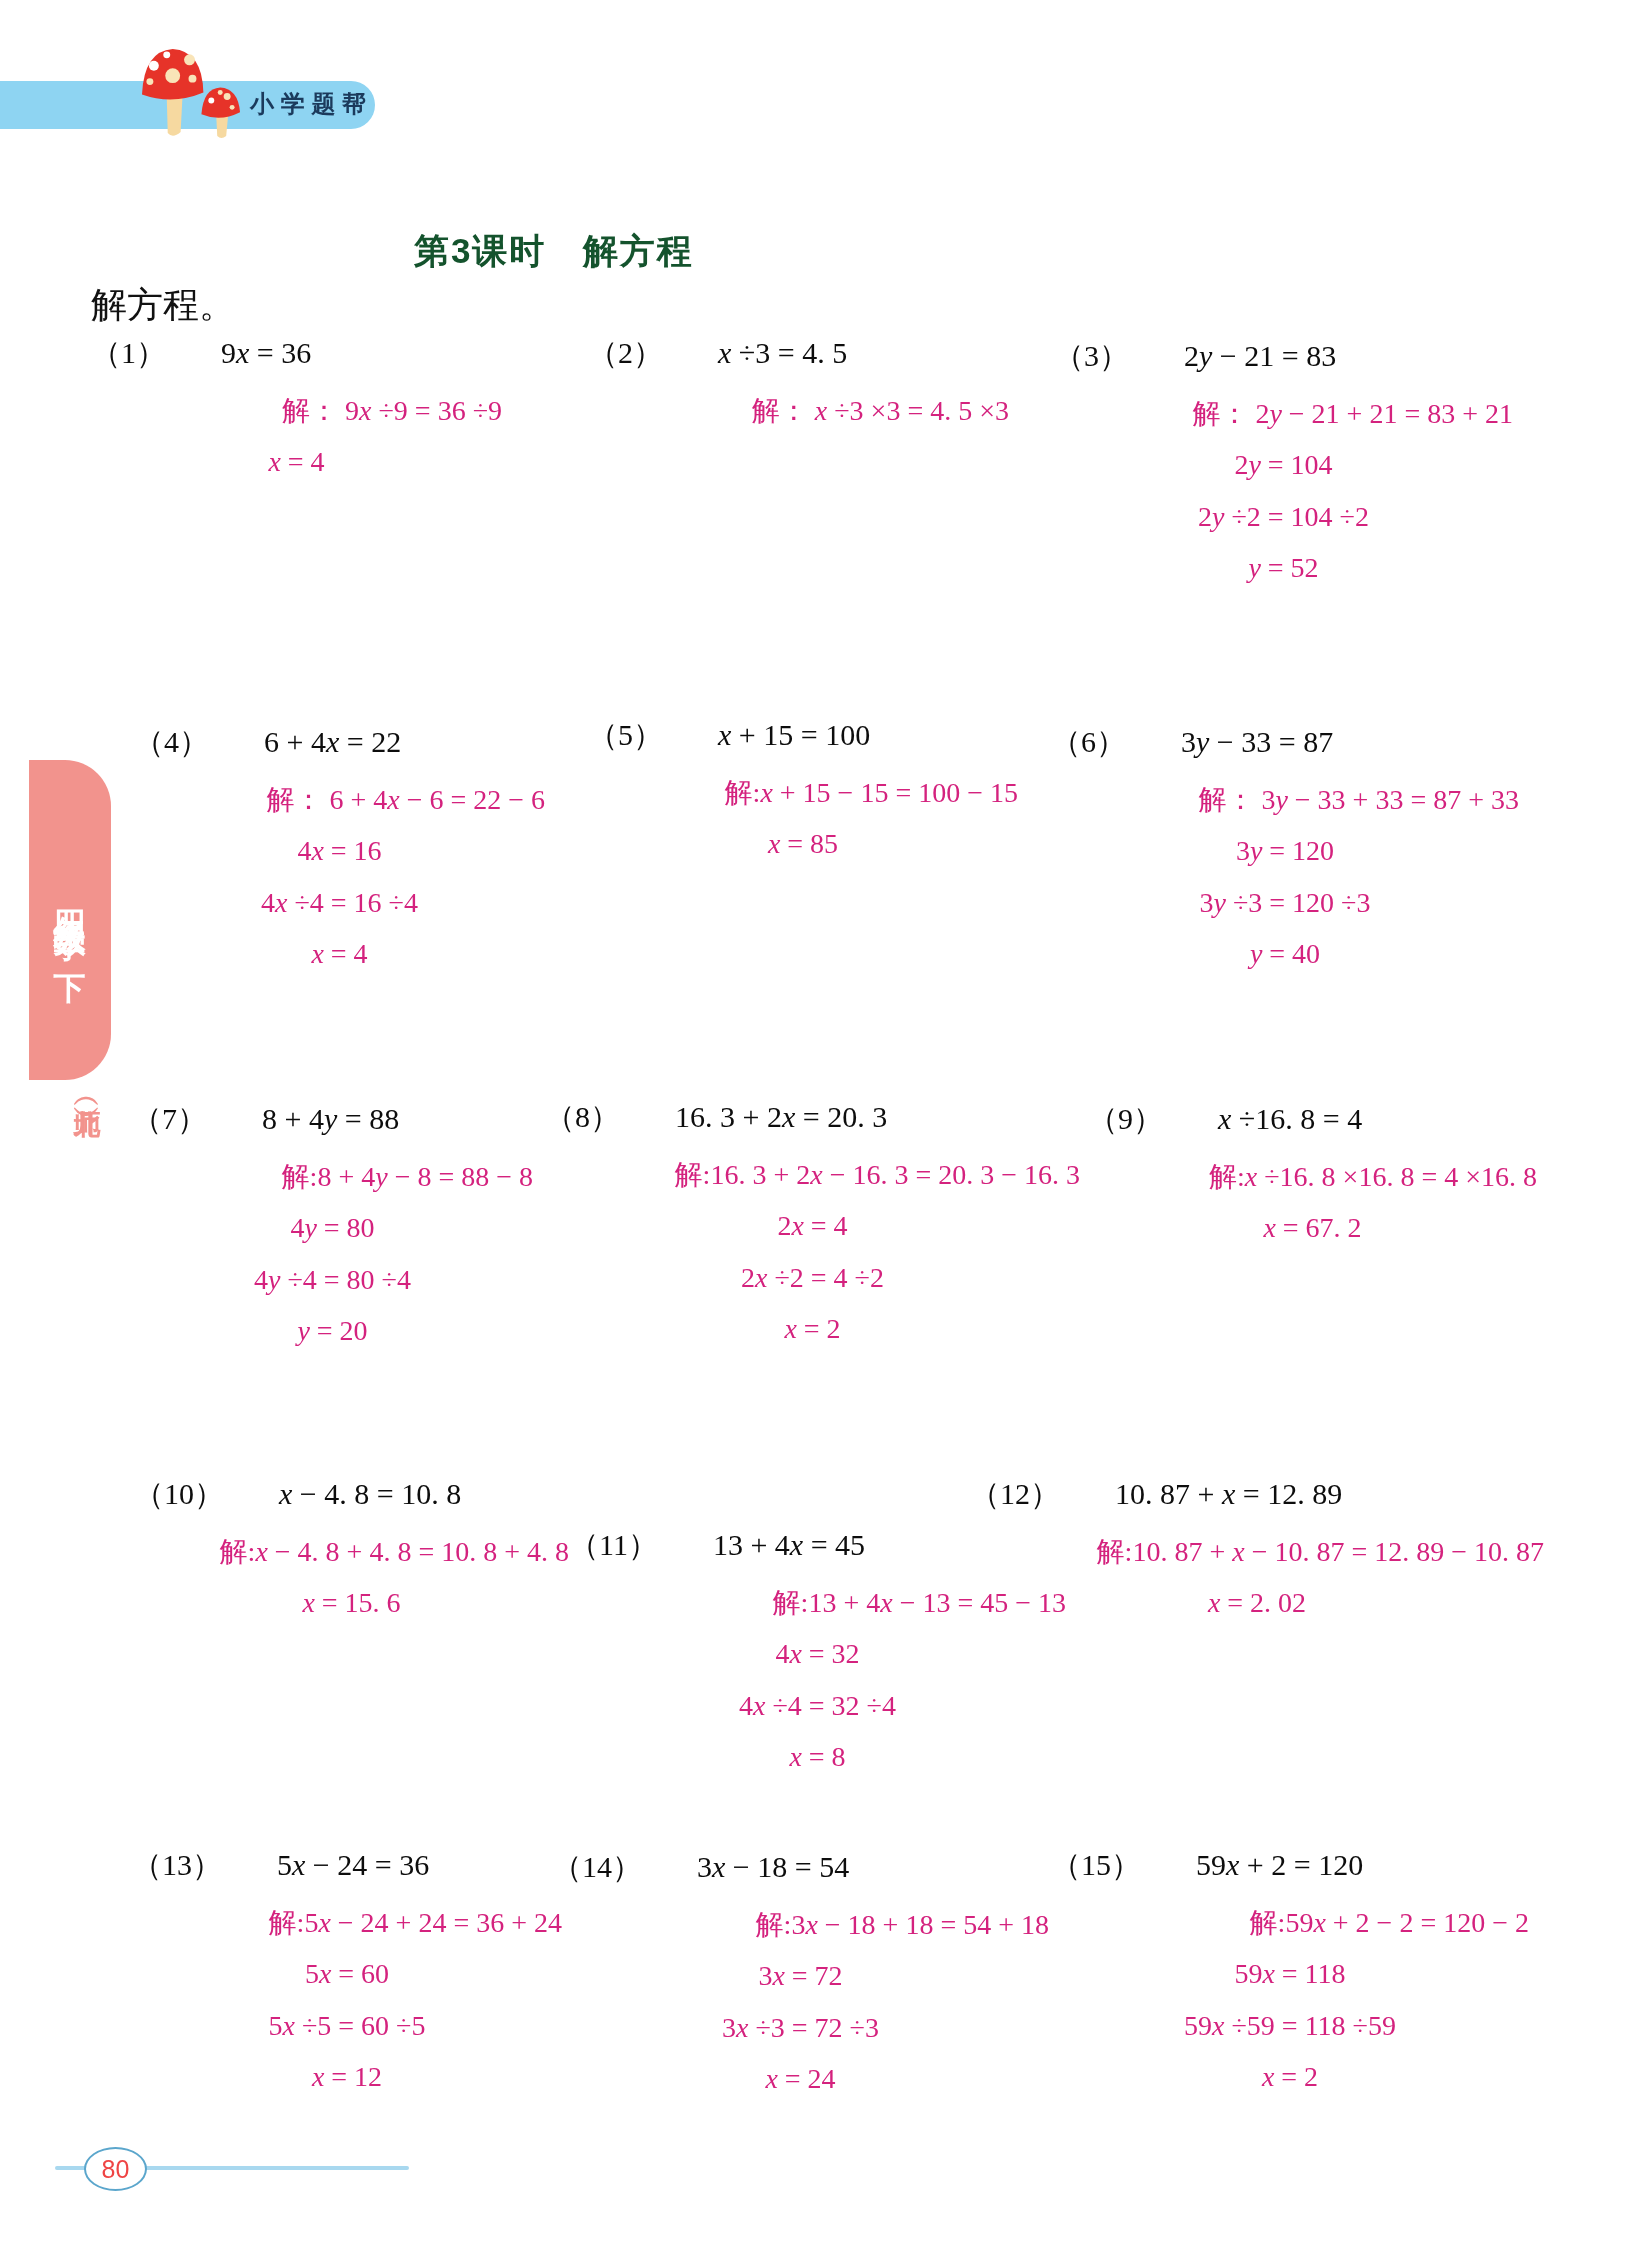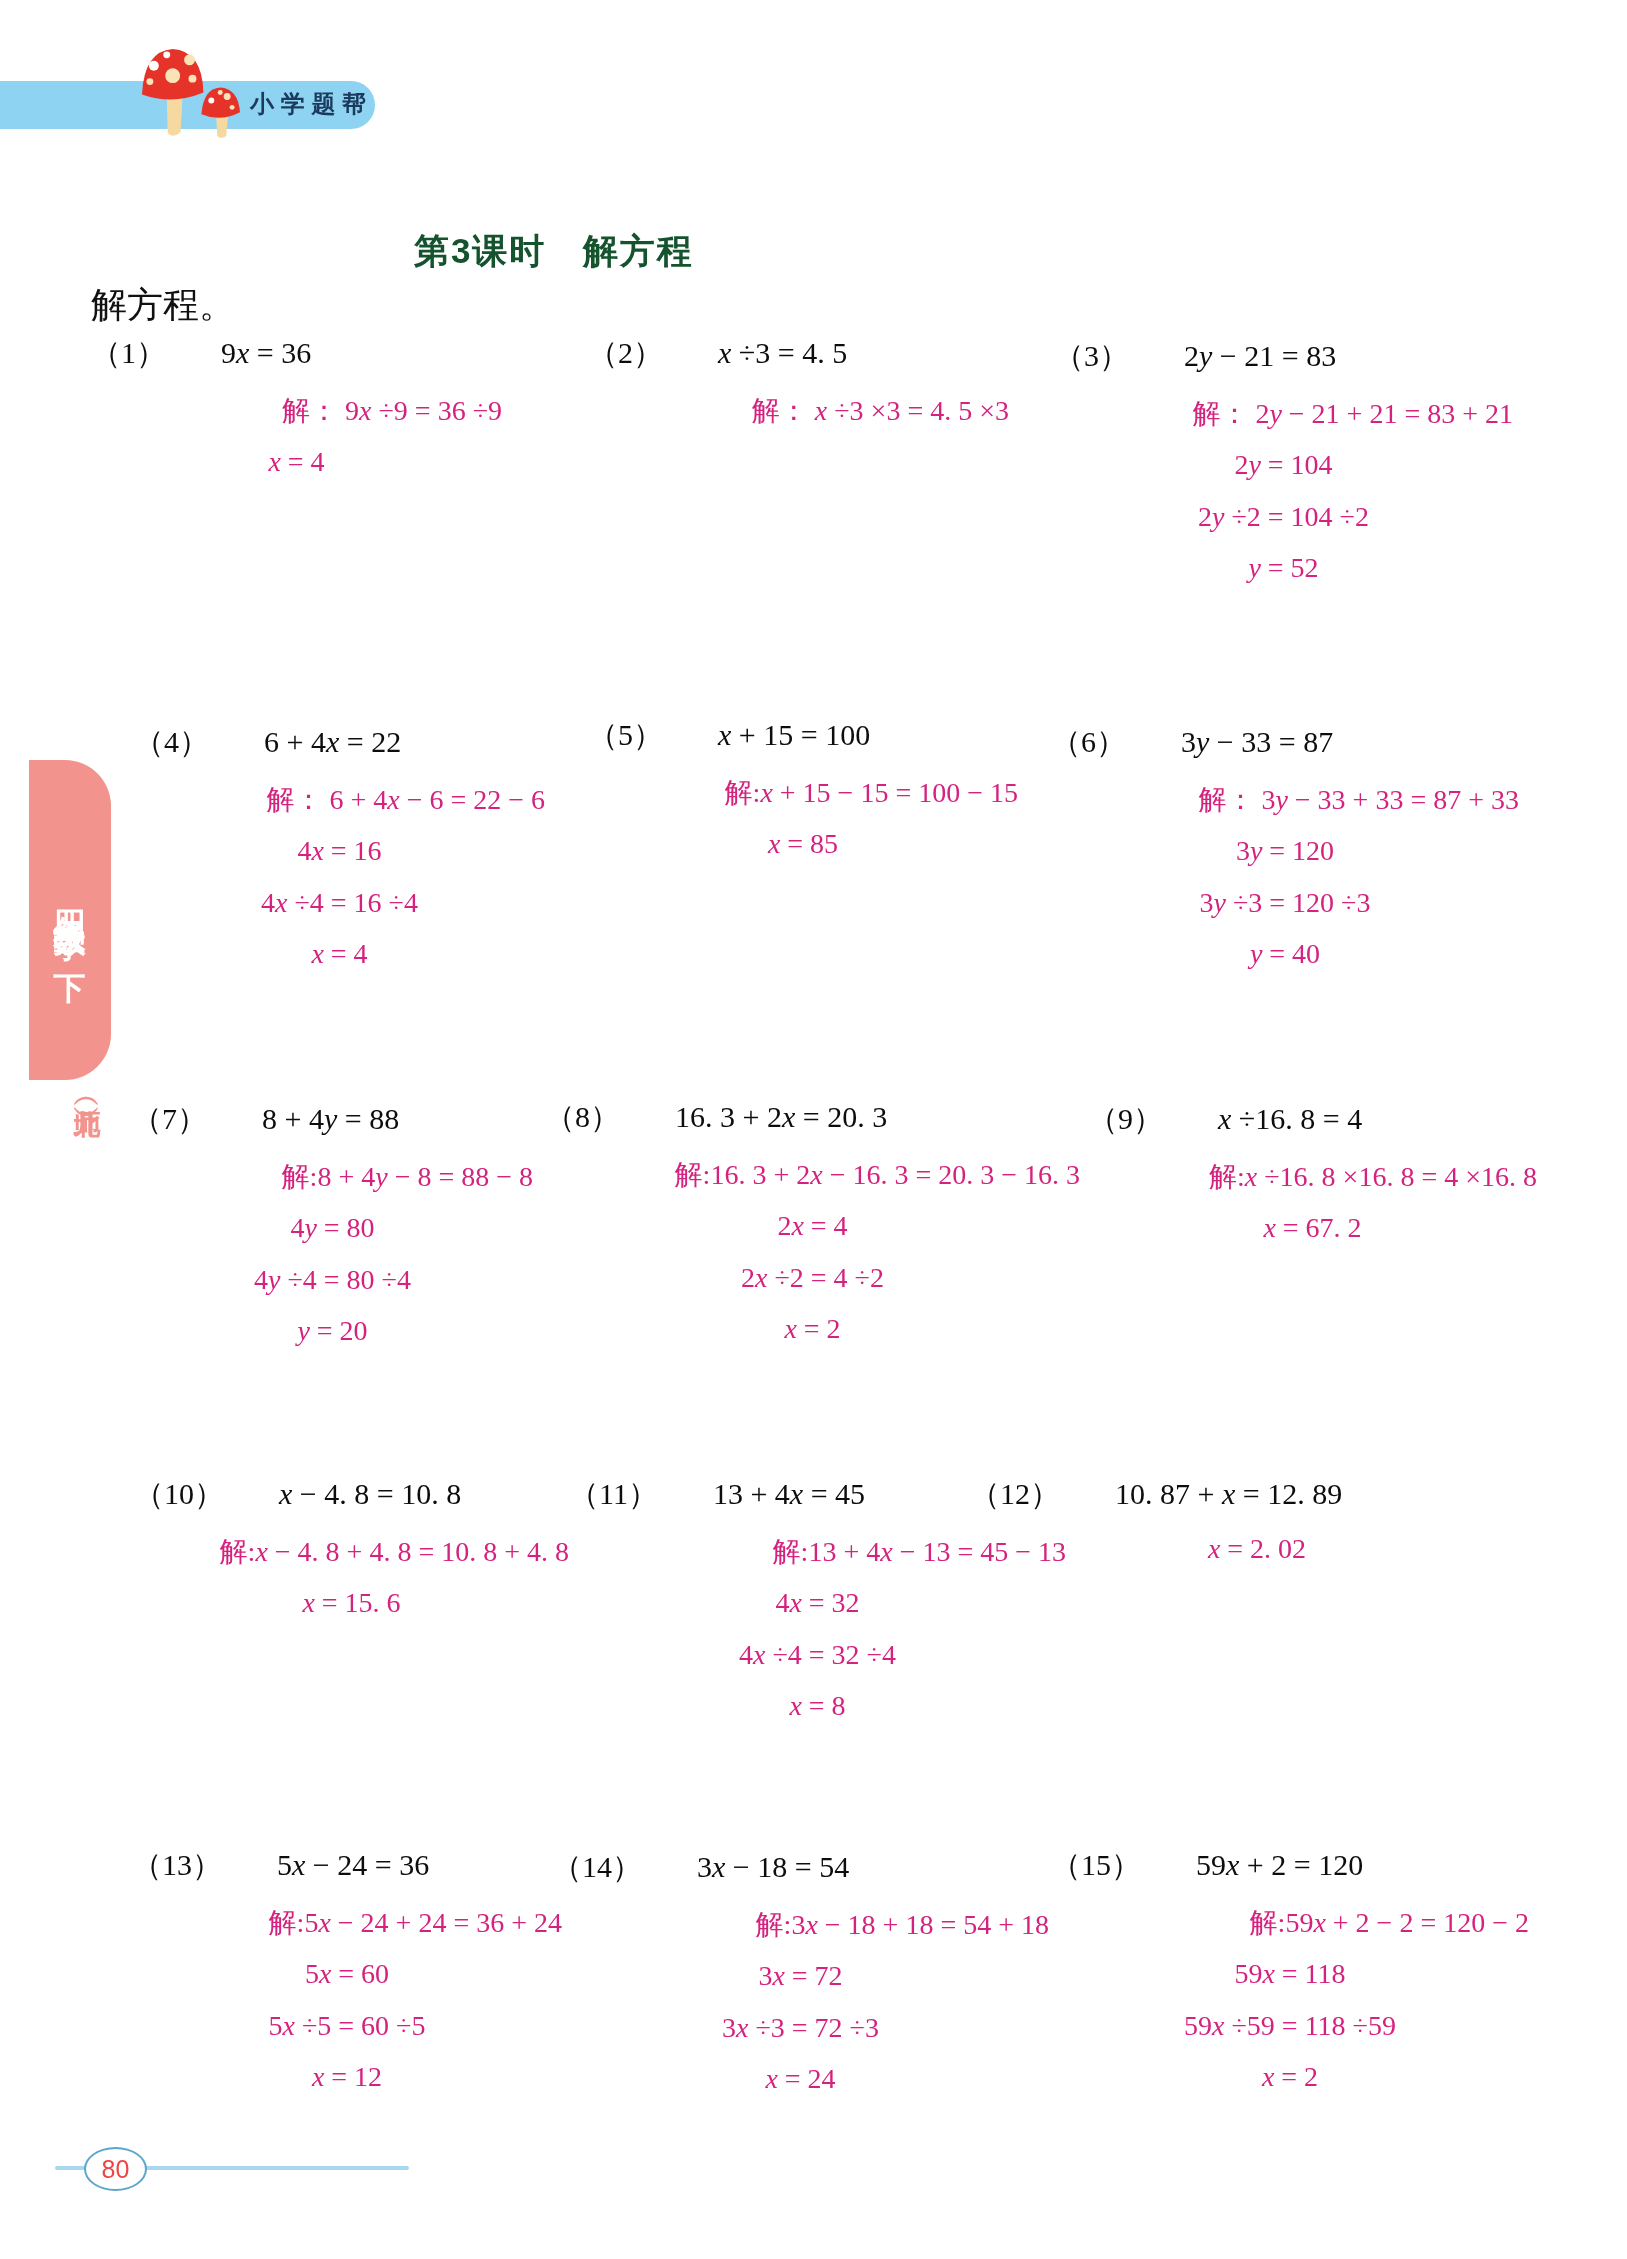--- a/index.html
+++ b/index.html
@@ -207,36 +207,37 @@
 
 <div class="problem" style="left:134px;top:1474px;width:435px">
   <div class="p-head">
     <span class="p-num">（10）</span>
     <span class="p-eq math"><i>x</i> − 4. 8 = 10. 8</span>
   </div>
   <div class="step first math">解:<i>x</i> − 4. 8 + 4. 8 = 10. 8 + 4. 8</div>
   <div class="step math"><i>x</i> = 15. 6</div>
 </div>
 
-<div class="problem" style="left:569px;top:1474px;width:497px">
+<div class="problem" style="left:569px;top:1525px;width:497px">
   <div class="p-head">
     <span class="p-num">（11）</span>
     <span class="p-eq math">13 + 4<i>x</i> = 45</span>
   </div>
   <div class="step first math">解:13 + 4<i>x</i> − 13 = 45 − 13</div>
   <div class="step math">4<i>x</i> = 32</div>
   <div class="step math">4<i>x</i> ÷4 = 32 ÷4</div>
   <div class="step math"><i>x</i> = 8</div>
 </div>
 
 <div class="problem" style="left:970px;top:1474px;width:574px">
   <div class="p-head">
     <span class="p-num">（12）</span>
     <span class="p-eq math">10. 87 + <i>x</i> = 12. 89</span>
   </div>
+  <div class="step first math" style="margin-left:-17px;">解:10. 87 + <i>x</i> − 10. 87 = 12. 89 − 10. 87</div>
   <div class="step math"><i>x</i> = 2. 02</div>
 </div>
 
 <div class="problem" style="left:132px;top:1845px;width:430px">
   <div class="p-head">
     <span class="p-num">（13）</span>
     <span class="p-eq math">5<i>x</i> − 24 = 36</span>
   </div>
   <div class="step first math" style="padding-left:21px;">解:5<i>x</i> − 24 + 24 = 36 + 24</div>
   <div class="step math">5<i>x</i> = 60</div>

